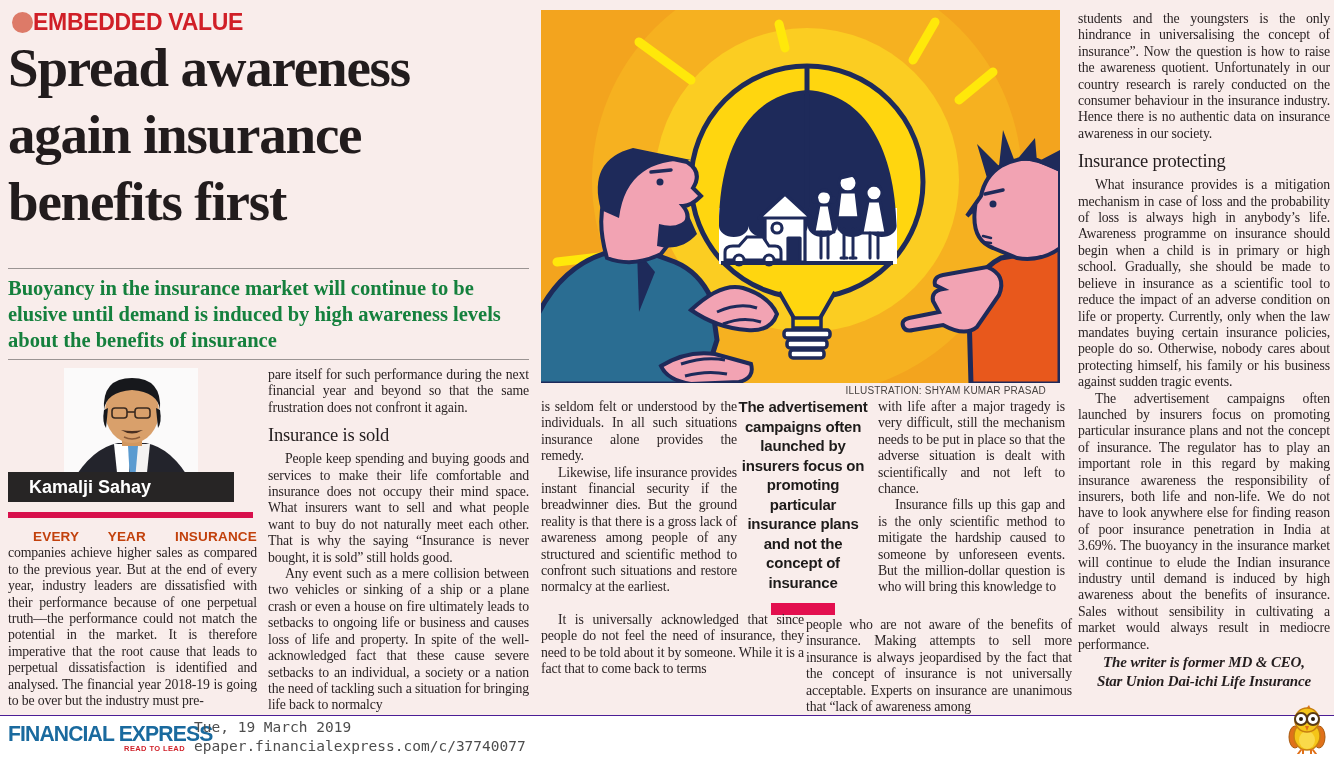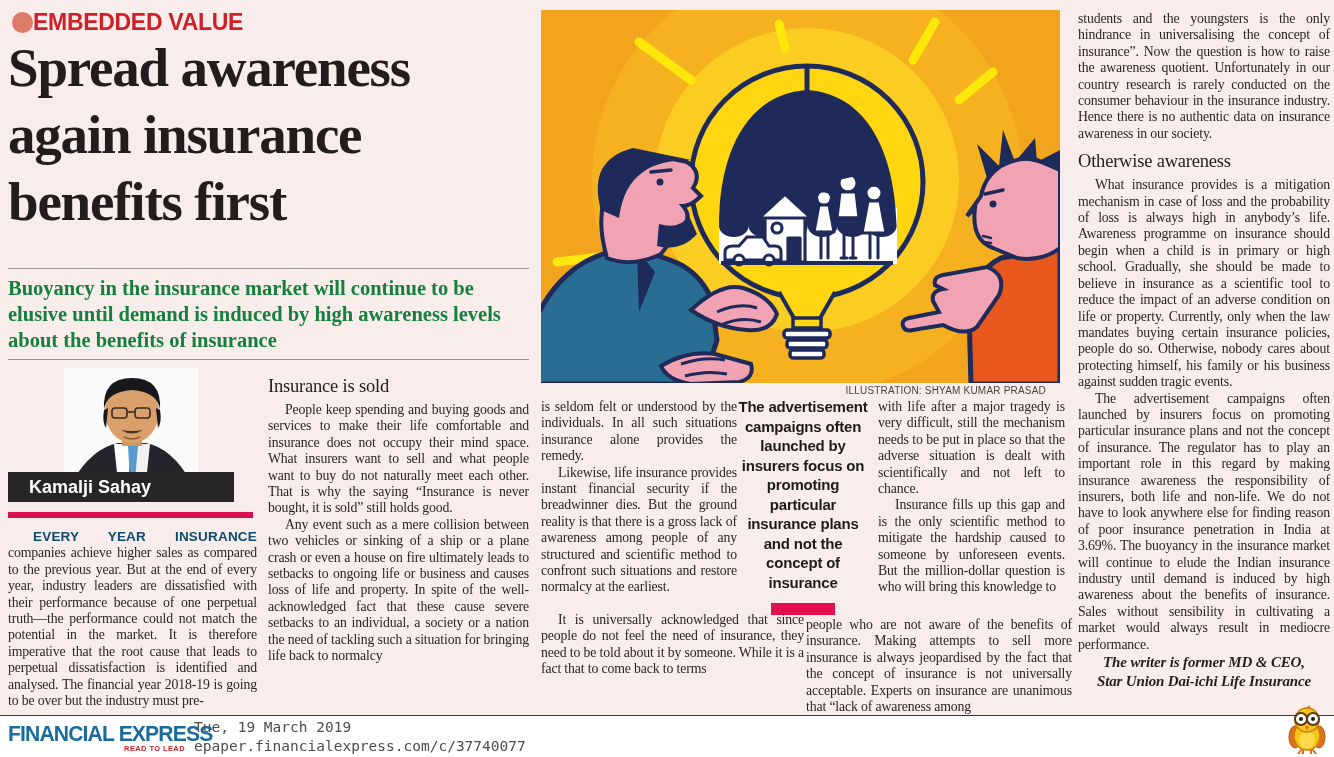--- a/index.html
+++ b/index.html
@@ -20,21 +20,21 @@
 
   
   .portrait { position:absolute; left:64px; top:368px; width:134px; height:114px; }
   .caption-bar { position:absolute; left:8px; top:472px; width:226px; height:30px; background:#272525; color:#ffffff;
                  font-family:"Liberation Sans", sans-serif; font-weight:bold; font-size:18px; line-height:30px; padding-left:21px; }
   .caption-underline { position:absolute; left:8px; top:512px; width:245px; height:6px; background:#d8104c; }
 
   
   .bodycol { position:absolute; font-size:13.8px; line-height:16.4px; text-align:justify; color:#2b2425; letter-spacing:-0.15px; }
   .bodycol p + p { text-indent:17px; }
-  .lead-in { font-family:"Liberation Sans", sans-serif; font-weight:bold; font-size:13.5px; letter-spacing:0.2px; color:#0c4a6e;padding-left:25px; }
+  .lead-in { font-family:"Liberation Sans", sans-serif; font-weight:bold; font-size:13.5px; letter-spacing:0.2px; color:#c2410c;padding-left:25px; }
   .sec-head { font-size:18.5px; line-height:21px; font-weight:normal; color:#221c1d; text-align:left; letter-spacing:-0.2px; margin:9px 0 5px; }
   .col1 { left:8px;   top:529px; width:249px; }
   .col2 { left:268px; top:367px; width:261px; }
   .col3 { left:541px; top:399px; width:196px; }
   .col4 { left:878px; top:399px; width:187px; }
   .finsec { left:541px; top:612px; width:263px; }
   .merged { left:806px; top:617px; width:266px; }
   .col5 { left:1078px; top:11px; width:252px; }
   .byline { text-align:center; font-style:italic; font-weight:bold; font-size:15px; line-height:19px; text-indent:0 !important; white-space:pre-line; color:#241e1f; }
 
@@ -90,20 +90,21 @@
     <path d="M60,69 Q68,73 76,69" fill="none" stroke="#8a5a38" stroke-width="1.5"></path>
   </svg>
   <div class="caption-bar">Kamalji Sahay</div>
   <div class="caption-underline"></div>
 
   <div class="bodycol col1">
     <p><span class="lead-in">EVERY YEAR INSURANCE</span><span> companies achieve higher sales as compared to the previous year. But at the end of every year, industry leaders are dissatisfied with their performance because of one perpetual truth—the performance could not match the potential in the market. It is therefore imperative that the root cause that leads to perpetual dissatisfaction is identified and analysed. The financial year 2018-19 is going to be over but the industry must pre-</span></p>
   </div>
 
   <div class="bodycol col2">
+    <p>pare itself for such performance during the next financial year and beyond so that the same frustration does not confront it again.</p>
     <h3 class="sec-head">Insurance is sold</h3>
     <p style="text-indent:17px">People keep spending and buying goods and services to make their life comfortable and insurance does not occupy their mind space. What insurers want to sell and what people want to buy do not naturally meet each other. That is why the saying “Insurance is never bought, it is sold” still holds good.</p>
     <p>Any event such as a mere collision between two vehicles or sinking of a ship or a plane crash or even a house on fire ultimately leads to setbacks to ongoing life or business and causes loss of life and property. In spite of the well-acknowledged fact that these cause severe setbacks to an individual, a society or a nation the need of tackling such a situation for bringing life back to normalcy</p>
   </div>
 
   <svg class="illustration" viewBox="0 0 519 373">
     <rect width="519" height="373" fill="#f3a41e"></rect>
     <circle cx="266" cy="170" r="215" fill="#f6b120"></circle>
     <circle cx="266" cy="170" r="152" fill="#fbcd22"></circle>
     <g stroke="#ffe80a" stroke-width="9" stroke-linecap="round">
@@ -210,21 +211,21 @@
   <div class="bodycol finsec">
     <p style="text-indent:17px">It is universally acknowledged that since people do not feel the need of insurance, they need to be told about it by someone. While it is a fact that to come back to terms</p>
   </div>
 
   <div class="bodycol merged">
     <p>people who are not aware of the benefits of insurance. Making attempts to sell more insurance is always jeopardised by the fact that the concept of insurance is not universally acceptable. Experts on insurance are unanimous that “lack of awareness among</p>
   </div>
 
   <div class="bodycol col5">
     <p>students and the youngsters is the only hindrance in universalising the concept of insurance”. Now the question is how to raise the awareness quotient. Unfortunately in our country research is rarely conducted on the consumer behaviour in the insurance industry. Hence there is no authentic data on insurance awareness in our society.</p>
-    <h3 class="sec-head">Otherwise awareness</h3>
+    <h3 class="sec-head">Insurance protecting</h3>
     <p style="text-indent:17px">What insurance provides is a mitigation mechanism in case of loss and the probability of loss is always high in anybody’s life. Awareness programme on insurance should begin when a child is in primary or high school. Gradually, she should be made to believe in insurance as a scientific tool to reduce the impact of an adverse condition on life or property. Currently, only when the law mandates buying certain insurance policies, people do so. Otherwise, nobody cares about protecting himself, his family or his business against sudden tragic events.</p>
     <p>The advertisement campaigns often launched by insurers focus on promoting particular insurance plans and not the concept of insurance. The regulator has to play an important role in this regard by making insurance awareness the responsibility of insurers, both life and non-life. We do not have to look anywhere else for finding reason of poor insurance penetration in India at 3.69%. The buoyancy in the insurance market will continue to elude the Indian insurance industry until demand is induced by high awareness about the benefits of insurance. Sales without sensibility in cultivating a market would always result in mediocre performance.</p>
     <p class="byline">The writer is former MD &amp; CEO,
 Star Union Dai-ichi Life Insurance</p>
   </div>
 
   <div class="footer">
     <div class="fe-logo">FINANCIAL EXPRESS</div>
     <div class="fe-tagline">READ TO LEAD</div>
     <div class="fe-meta">

